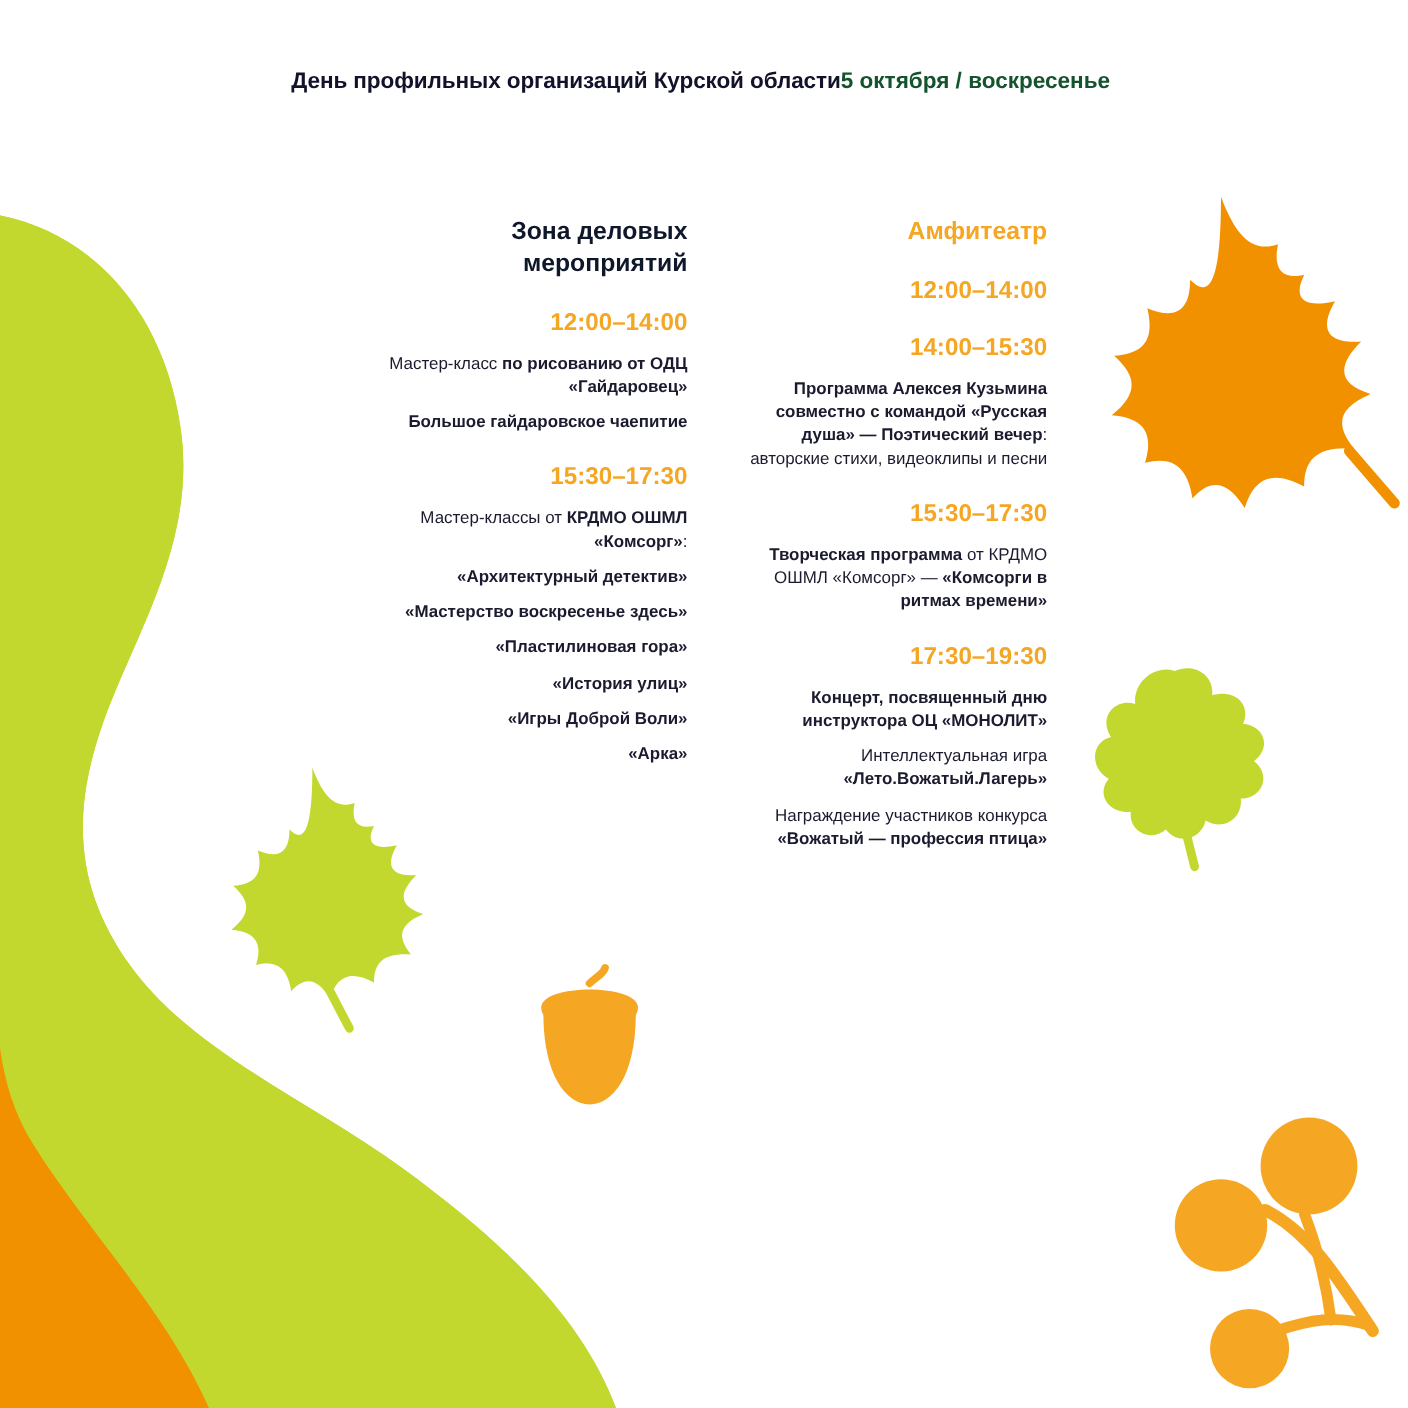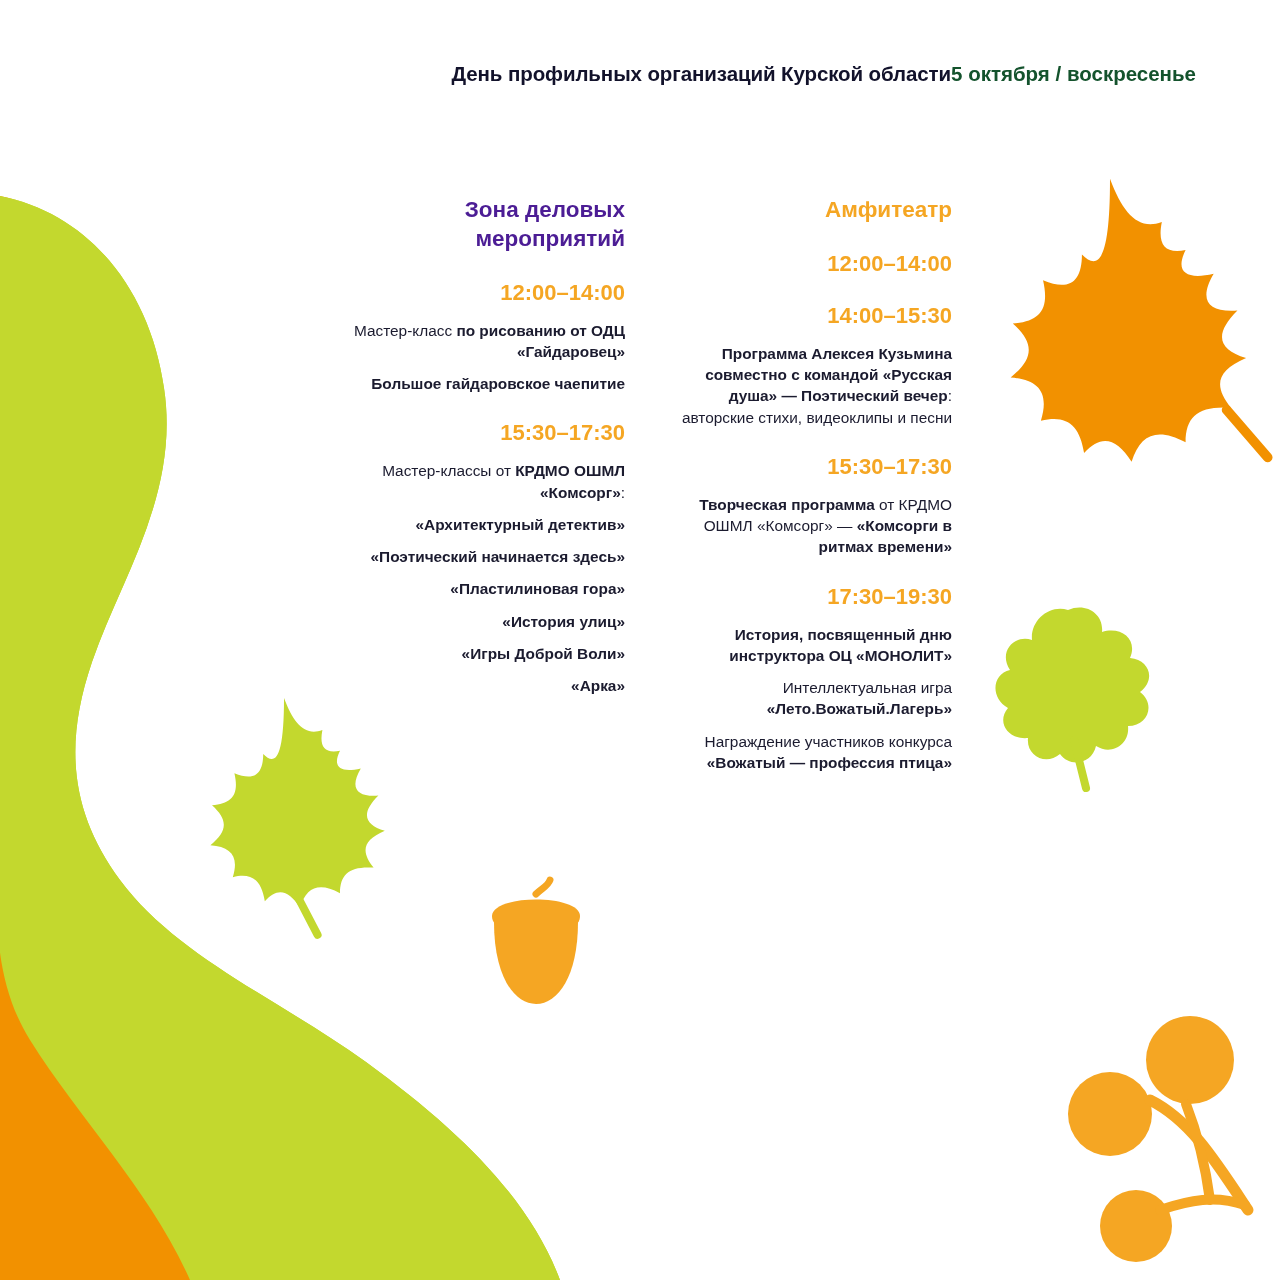--- a/index.html
+++ b/index.html
@@ -33,21 +33,21 @@
     display: block;
   }
 
   
   .header {
     position: absolute;
     top: 62px;
     left: 78px;
     right: 84px;
     display: flex;
-    justify-content: flex-end;
+    justify-content: center;
     align-items: baseline;
     z-index: 5;
   }
   .header-title {
     font-size: 20.5px;
     font-weight: bold;
     letter-spacing: -0.1px;
     color: #12122b;
   }
   .header-date {
@@ -73,21 +73,21 @@
   .col-left {
     text-align: right;
   }
   .col-right {
     text-align: right;
   }
 
   .col-title {
     font-size: 22.5px;
     font-weight: bold;
-    color: #4c1d95;
+    color: #0f172a;
     line-height: 1.28;
     margin-bottom: 18px;
   }
   .col-right .col-title {
     color: #f5a623;
   }
 
   .slot {
     margin-bottom: 6px;
   }
@@ -188,21 +188,21 @@
         <div class="col-title">Зона деловых мероприятий</div>
         <div class="slot">
           <div class="slot-time">12:00–14:00</div>
           <div class="entry"><span class="light">Мастер-класс </span><b>по рисованию от ОДЦ «Гайдаровец»</b></div>
           <div class="entry"><b>Большое гайдаровское чаепитие</b></div>
         </div>
         <div class="slot">
           <div class="slot-time">15:30–17:30</div>
           <div class="entry"><span class="light">Мастер-классы от </span><b>КРДМО ОШМЛ «Комсорг»</b><span class="light">:</span></div>
           <div class="entry"><b>«Архитектурный детектив»</b></div>
-          <div class="entry"><b>«Поэтический начинается здесь»</b></div>
+          <div class="entry"><b>«Мастерство воскресенье здесь»</b></div>
           <div class="entry"><b>«Пластилиновая гора»</b></div>
           <div class="entry"><b>«История улиц»</b></div>
           <div class="entry"><b>«Игры Доброй Воли»</b></div>
           <div class="entry"><b>«Арка»</b></div>
         </div>
       </div>
       <div class="column col-right">
         <div class="col-title">Амфитеатр</div>
         <div class="slot">
           <div class="slot-time">12:00–14:00</div>
@@ -210,20 +210,20 @@
         <div class="slot">
           <div class="slot-time">14:00–15:30</div>
           <div class="entry"><b>Программа Алексея Кузьмина совместно с командой «Русская душа» — Поэтический вечер</b><span class="light">: авторские стихи, видеоклипы и песни</span></div>
         </div>
         <div class="slot">
           <div class="slot-time">15:30–17:30</div>
           <div class="entry"><b>Творческая программа</b><span class="light"> от КРДМО ОШМЛ «Комсорг» — </span><b>«Комсорги в ритмах времени»</b></div>
         </div>
         <div class="slot">
           <div class="slot-time">17:30–19:30</div>
-          <div class="entry"><b>История, посвященный дню инструктора ОЦ «МОНОЛИТ»</b></div>
+          <div class="entry"><b>Концерт, посвященный дню инструктора ОЦ «МОНОЛИТ»</b></div>
           <div class="entry"><span class="light">Интеллектуальная игра </span><b>«Лето.Вожатый.Лагерь»</b></div>
           <div class="entry"><span class="light">Награждение участников конкурса </span><b>«Вожатый — профессия птица»</b></div>
         </div>
       </div>
     </div>
 
 </div>
 
 </body></html>

